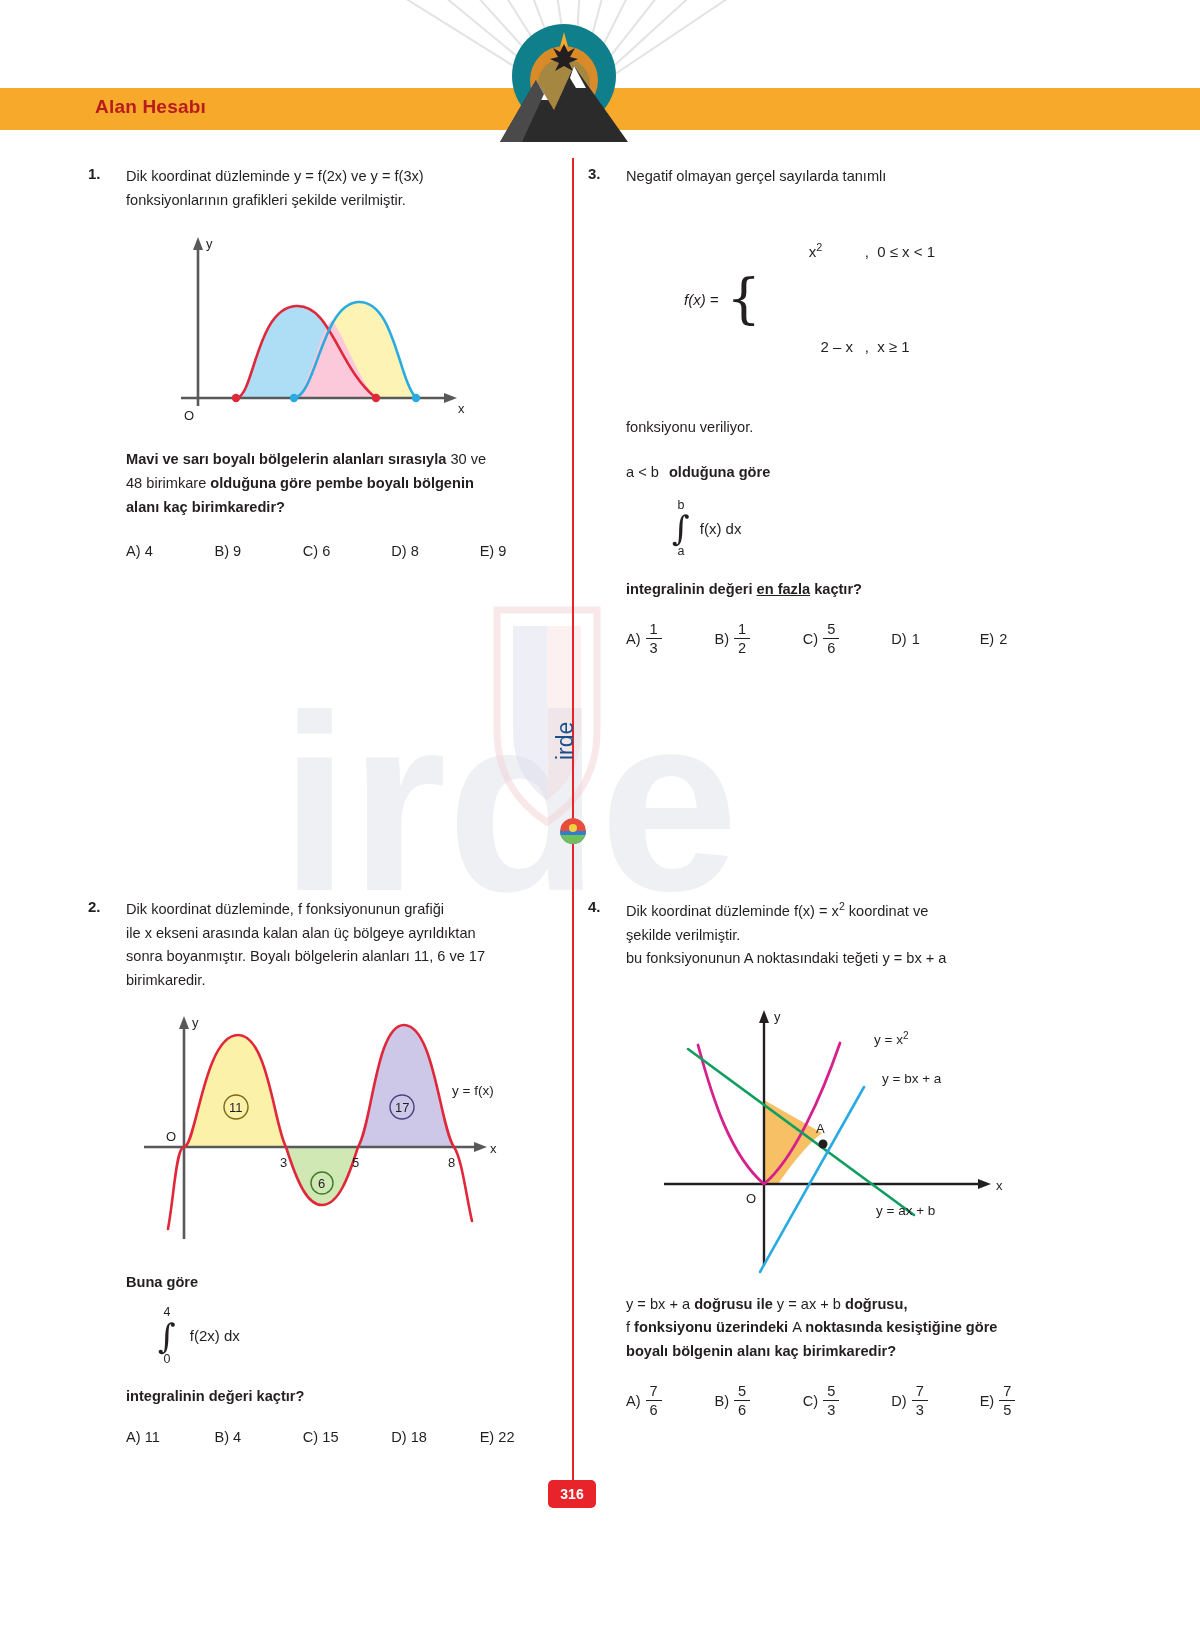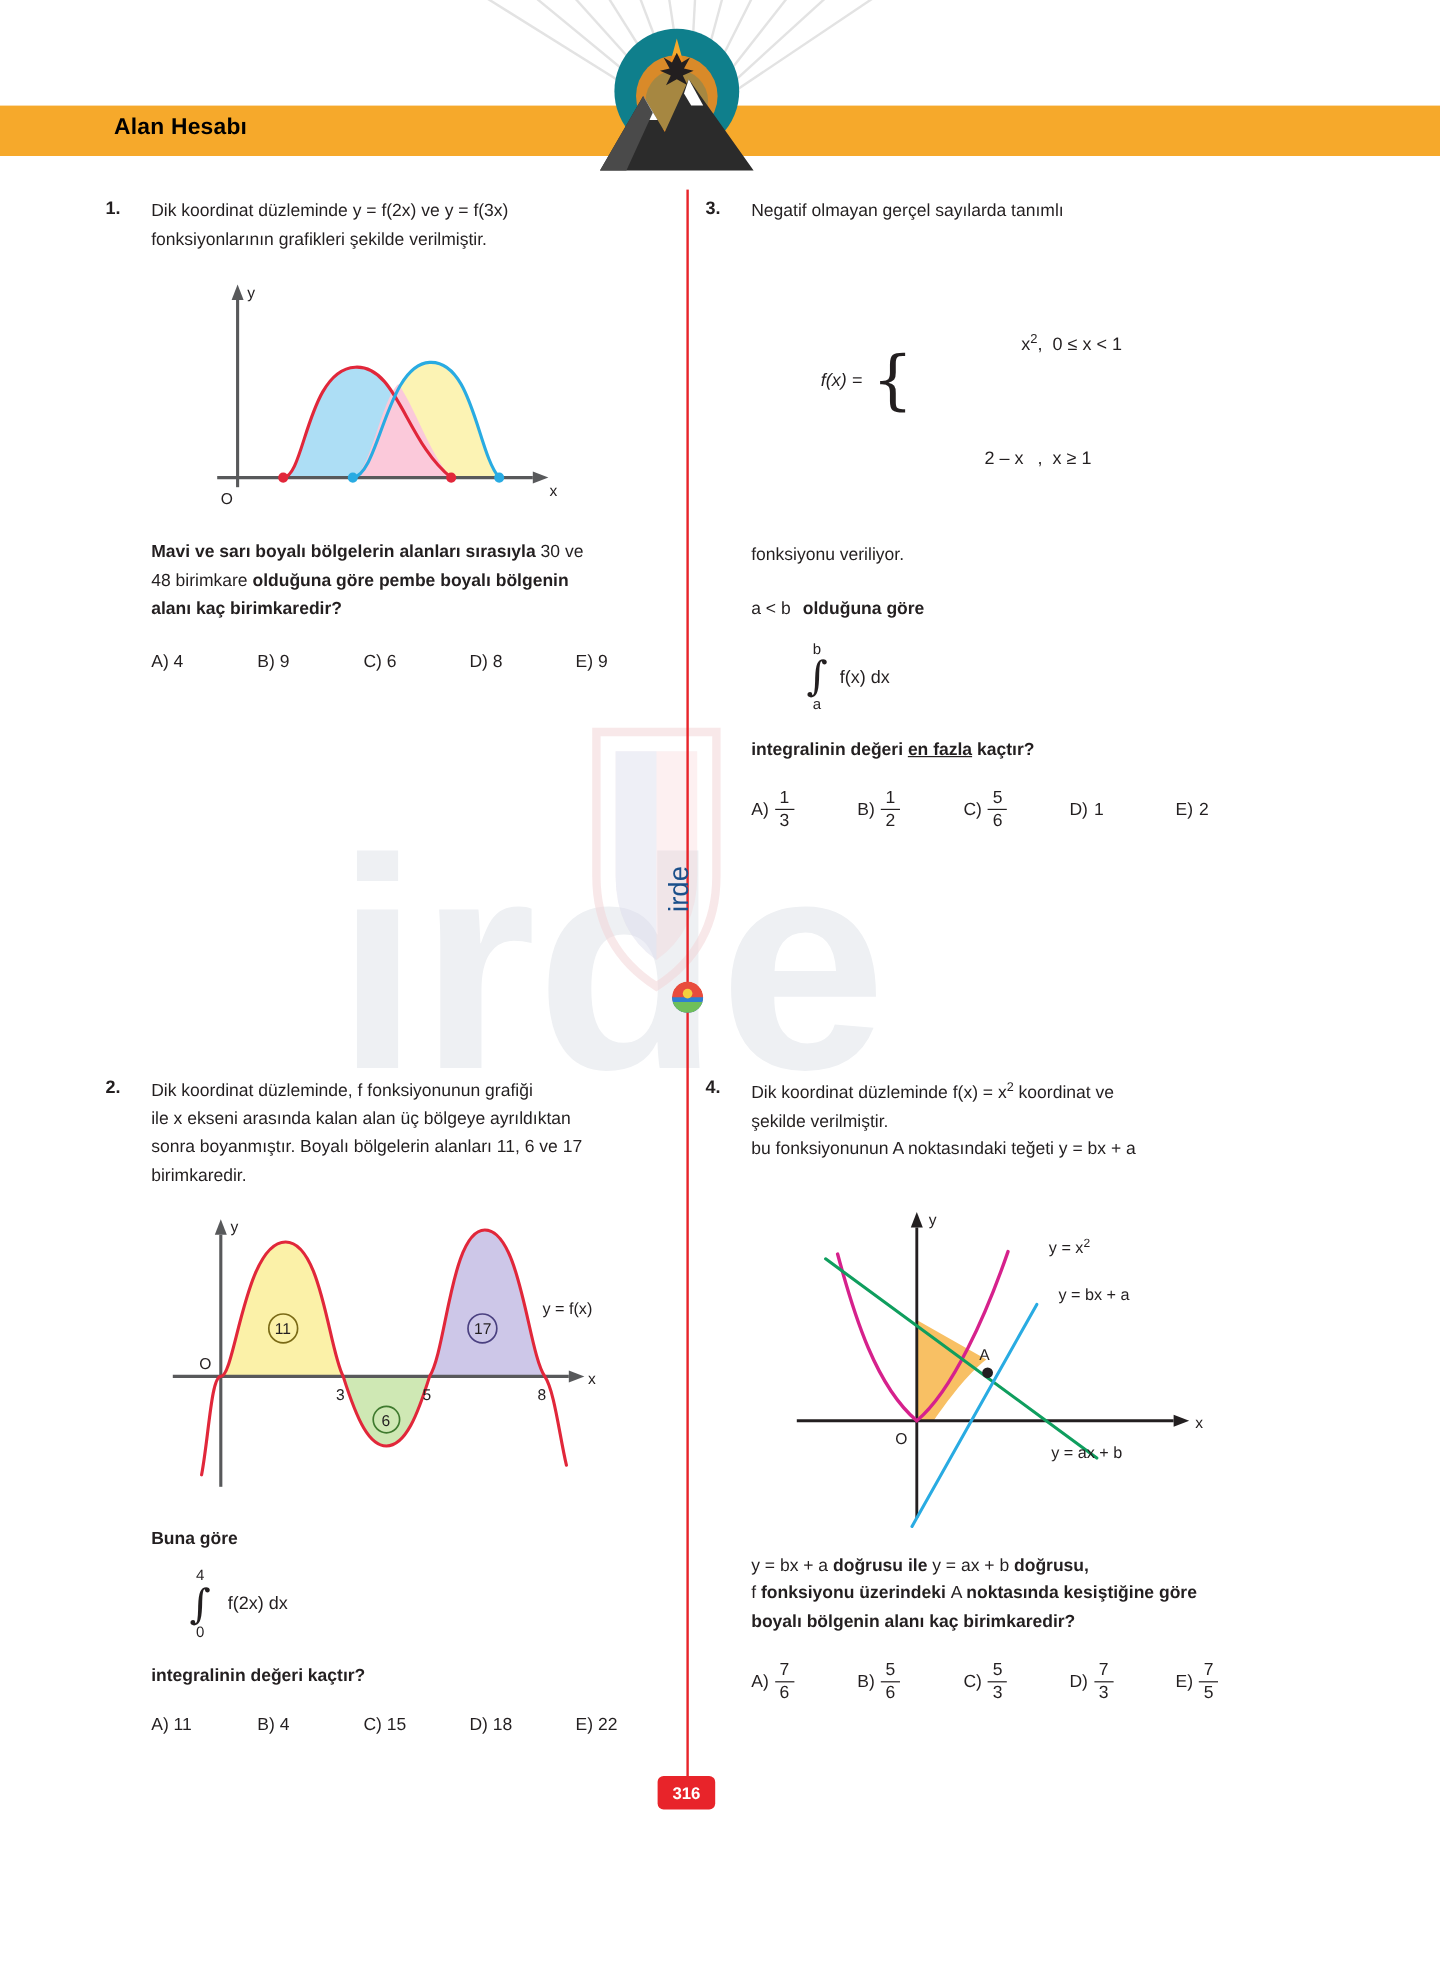--- a/index.html
+++ b/index.html
@@ -11,21 +11,21 @@
 
   
   .hdr-rays{position:absolute;left:0;top:0;width:1200px;height:100px;overflow:hidden;}
   .hdr-rays svg{display:block;}
   .hdr-bar{
     position:absolute;left:0;top:88px;width:1200px;height:42px;
     background:#f6a92b;
   }
   .hdr-title{
     position:absolute;left:95px;top:96px;
-    font-size:19px;font-weight:bold;color:#000000;letter-spacing:.2px;
+    font-size:19px;font-weight:bold;color:#b91c1c;letter-spacing:.2px;
   }
   .hdr-logo{position:absolute;left:478px;top:18px;width:172px;height:128px;}
 
   
   .wm{position:absolute;left:280px;top:700px;width:640px;height:240px;pointer-events:none;}
   .wm-text{
     font-family:"Liberation Sans",sans-serif;font-size:250px;font-weight:bold;
     fill:#eef0f3;
   }
   .wm-shield{position:absolute;left:487px;top:600px;width:120px;height:230px;opacity:.55;}
@@ -189,21 +189,21 @@
 <div class="q" style="left:588px;top:165px;">
   <div class="qnum">3.</div>
   <div class="qbody">
     <div class="qtext">Negatif olmayan gerçel sayılarda tanımlı</div>
 
     <div style="margin-top:16px;margin-left:58px;display:flex;align-items:center;">
       <span style="font-size:15px;font-style:italic;">f(x) =</span>
       <span style="font-size:54px;line-height:.78;font-family:'DejaVu Serif',serif;font-weight:300;margin:0 6px 0 8px;">{</span>
       <div style="font-size:15px;line-height:2.1;">
         <div style="white-space:pre;">
-          <span style="display:inline-block;width:56px;text-align:right;margin-top:36px;">x<sup>2</sup></span><span>,  0 ≤ x &lt; 1</span>
+          <span style="display:inline-block;width:56px;text-align:left;">x<sup>2</sup></span><span>,  0 ≤ x &lt; 1</span>
         </div>
         <div style="white-space:pre;">
           <span style="display:inline-block;width:56px;text-align:center;">2 – x</span><span>,  x ≥ 1</span>
         </div>
       </div>
     </div>
 
     <div class="qtext" style="margin-top:22px;">fonksiyonu veriliyor.</div>
 
     <div class="qtext" style="margin-top:22px;">

